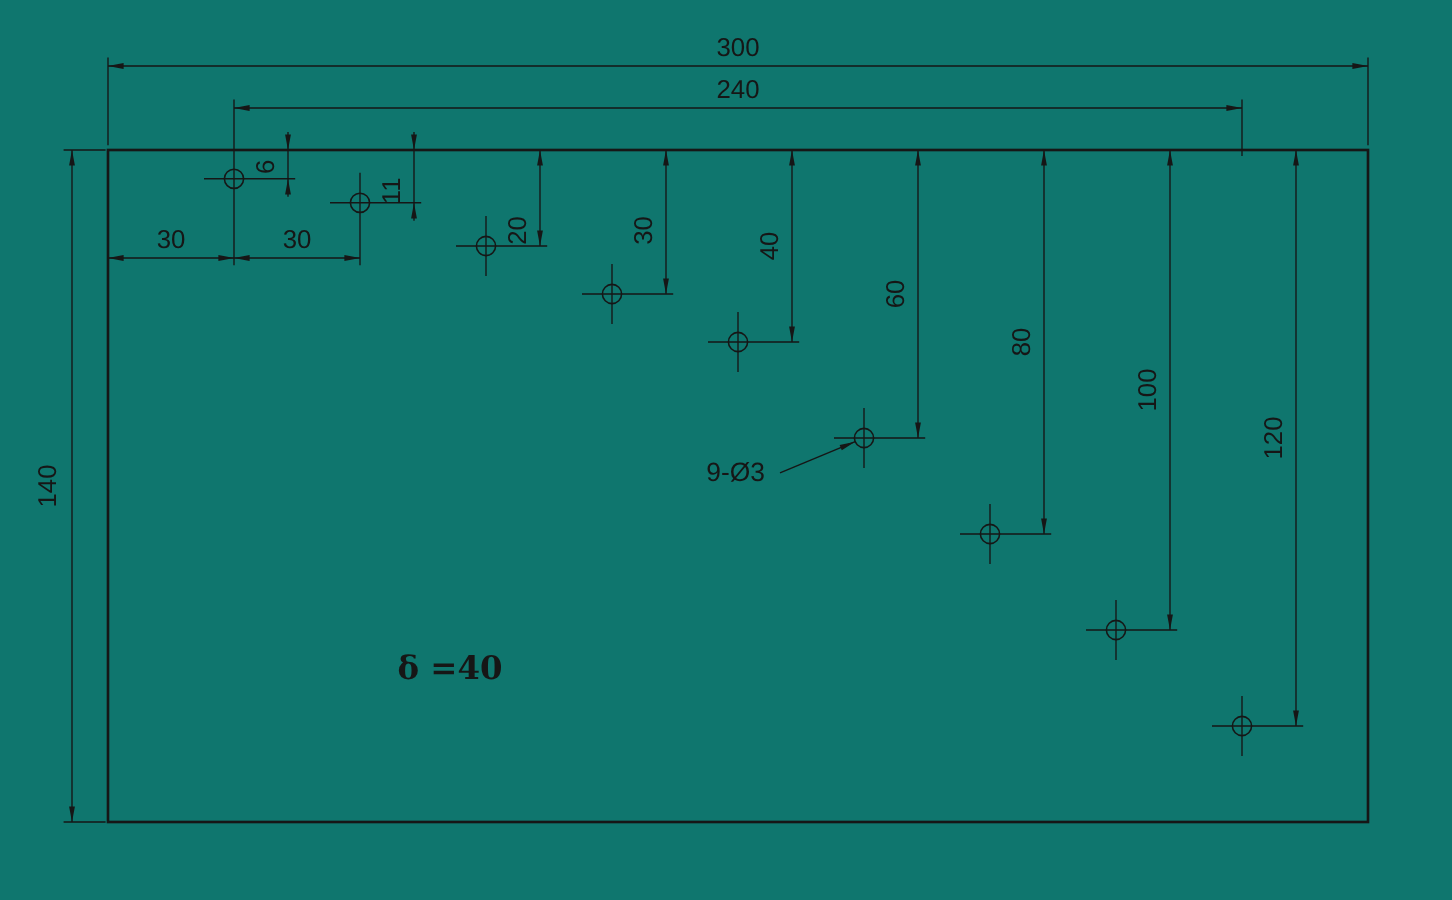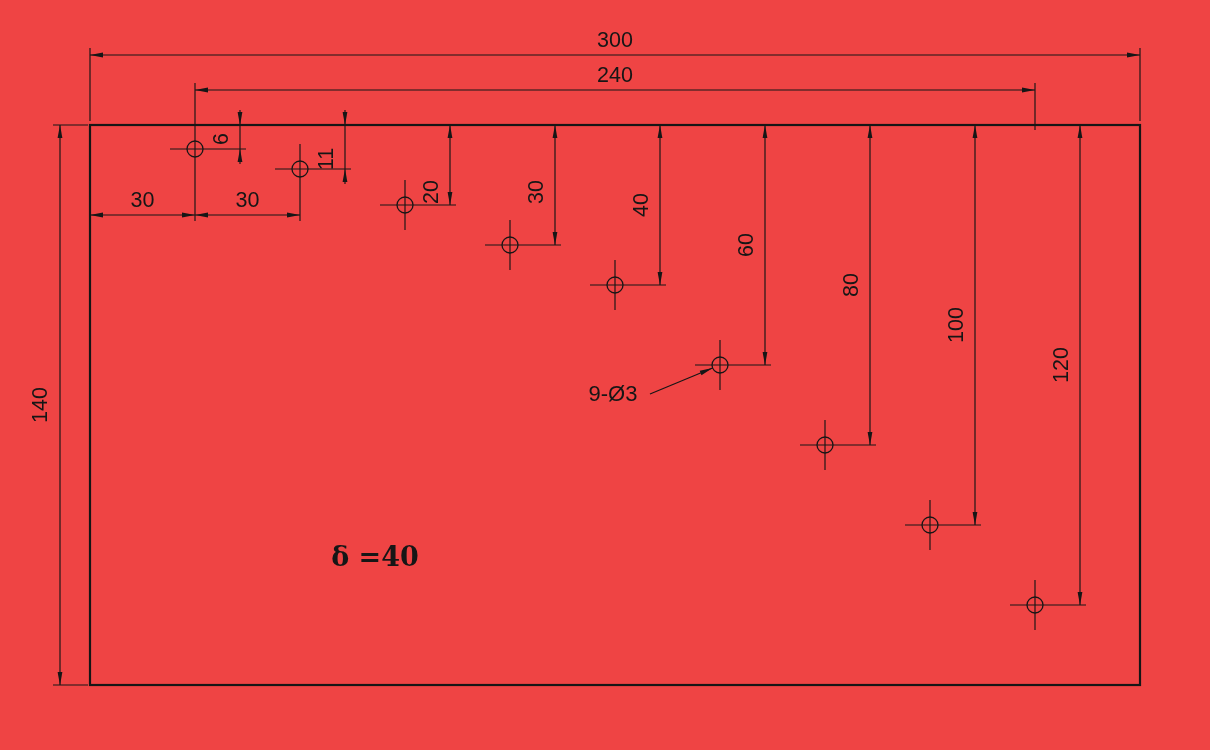--- a/index.html
+++ b/index.html
@@ -1,16 +1,16 @@
 <!DOCTYPE html>
 <html><head>
 <meta charset="utf-8">
 <style>
   html,body{margin:0;padding:0;background:#ffffff;}
-  .page{position:relative;width:1210px;height:750px;background:#ef4444;overflow:hidden;}
+  .page{position:relative;width:1210px;height:750px;background:#0f766e;overflow:hidden;}
   svg{display:block;}
   text{user-select:none;}
 </style>
 </head>
 <body>
 
 <div class="page">
   <svg id="drawing-svg" width="1210" height="750" viewBox="0 0 1210 750">
       <rect x="90" y="125" width="1050" height="560" fill="none" stroke="#161616" stroke-width="2.2"></rect>
       <line x1="90" y1="48" x2="90" y2="121" stroke="#161616" stroke-width="1.15"></line>

